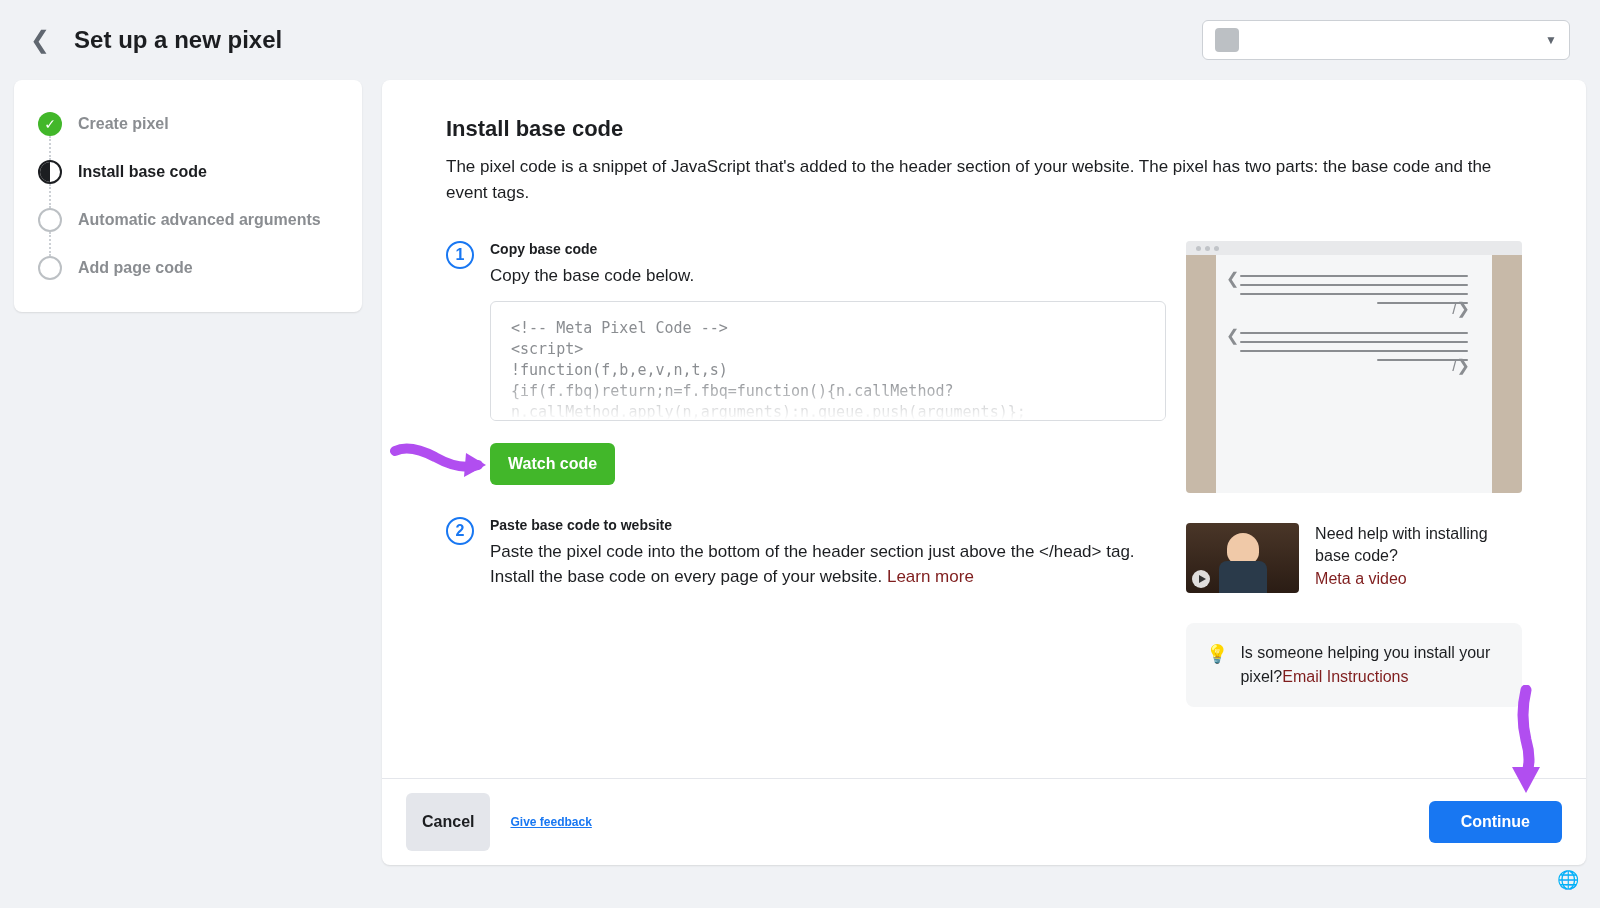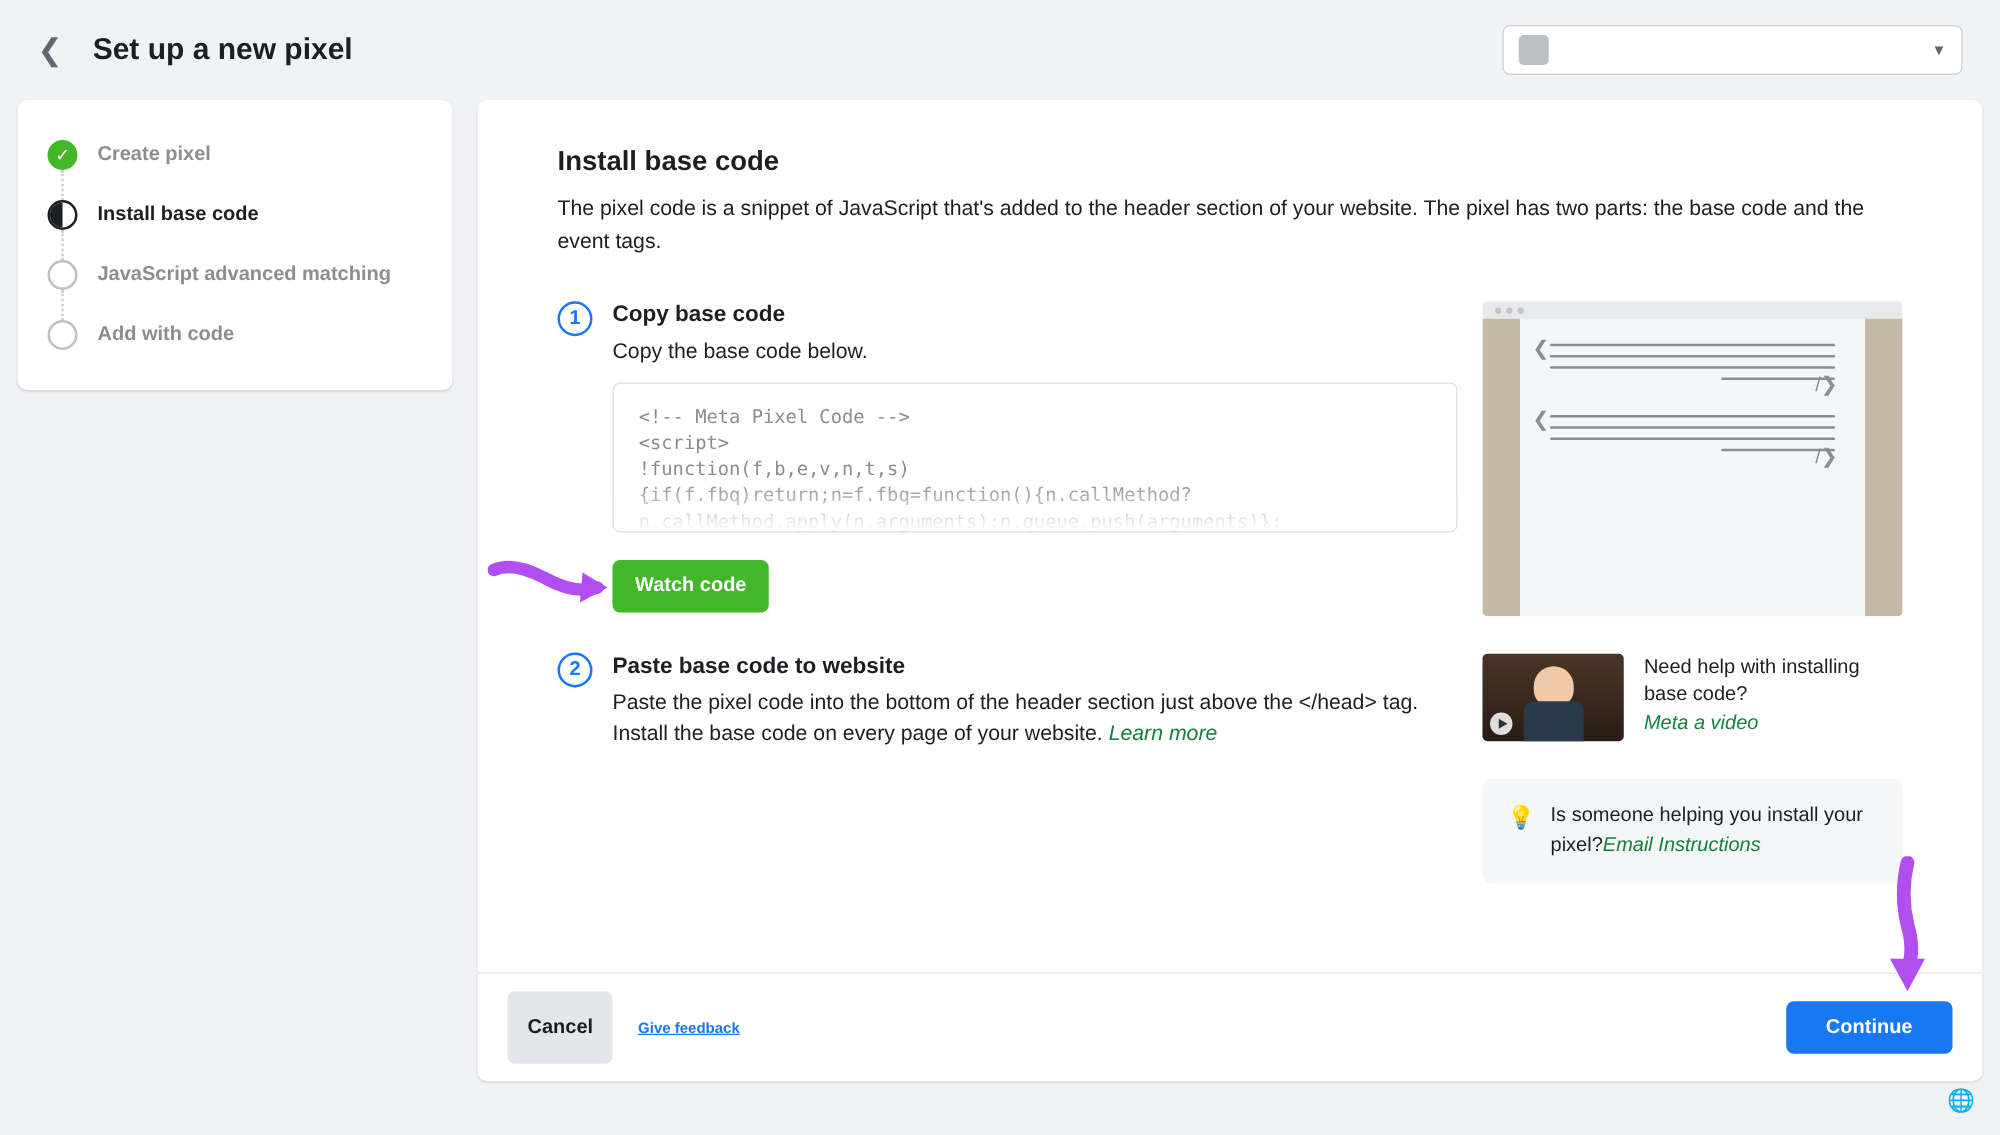--- a/index.html
+++ b/index.html
@@ -189,33 +189,32 @@
       justify-content: center;
       color: #1877f2;
       font-weight: 600;
       font-size: 16px;
       flex-shrink: 0;
     }
     .numbered-step-content {
       flex: 1;
     }
     .numbered-step-title {
-      font-size: 18px;
+      font-size: 14px;
       font-weight: 700;
       margin-bottom: 6px;
     }
     .numbered-step-desc {
       font-size: 17px;
       color: #1c1e21;
       line-height: 1.5;
     }
     .link {
-      color: #15803d;
+      color: #7f1d1d;
       text-decoration: none;
-      font-style: italic;
     }
     
     .code-box {
       margin-top: 12px;
       border: 1px solid #dadde1;
       border-radius: 6px;
       padding: 16px 20px;
       font-family: ui-monospace, Menlo, Monaco, monospace;
       font-size: 15px;
       color: #8a8d91;
@@ -471,26 +470,26 @@
         <span class="step-label">Create pixel</span>
         <span class="step-connector"></span>
       </li>
       <li class="step current">
         <span class="step-icon current"></span>
         <span class="step-label">Install base code</span>
         <span class="step-connector"></span>
       </li>
       <li class="step pending">
         <span class="step-icon pending"></span>
-        <span class="step-label">JavaScript advanced matching</span>
+        <span class="step-label">Automatic advanced arguments</span>
         <span class="step-connector"></span>
       </li>
       <li class="step pending">
         <span class="step-icon pending"></span>
-        <span class="step-label">Add with code</span>
+        <span class="step-label">Add page code</span>
       </li>
     </ul>
   </aside>
 
   <main class="main">
     <div class="main-body">
       <h2 class="main-title">Install base code</h2>
       <p class="main-desc">The pixel code is a snippet of JavaScript that's added to the header section of your website. The pixel has two parts: the base code and the event tags.</p>
 
       <div class="content-split">

